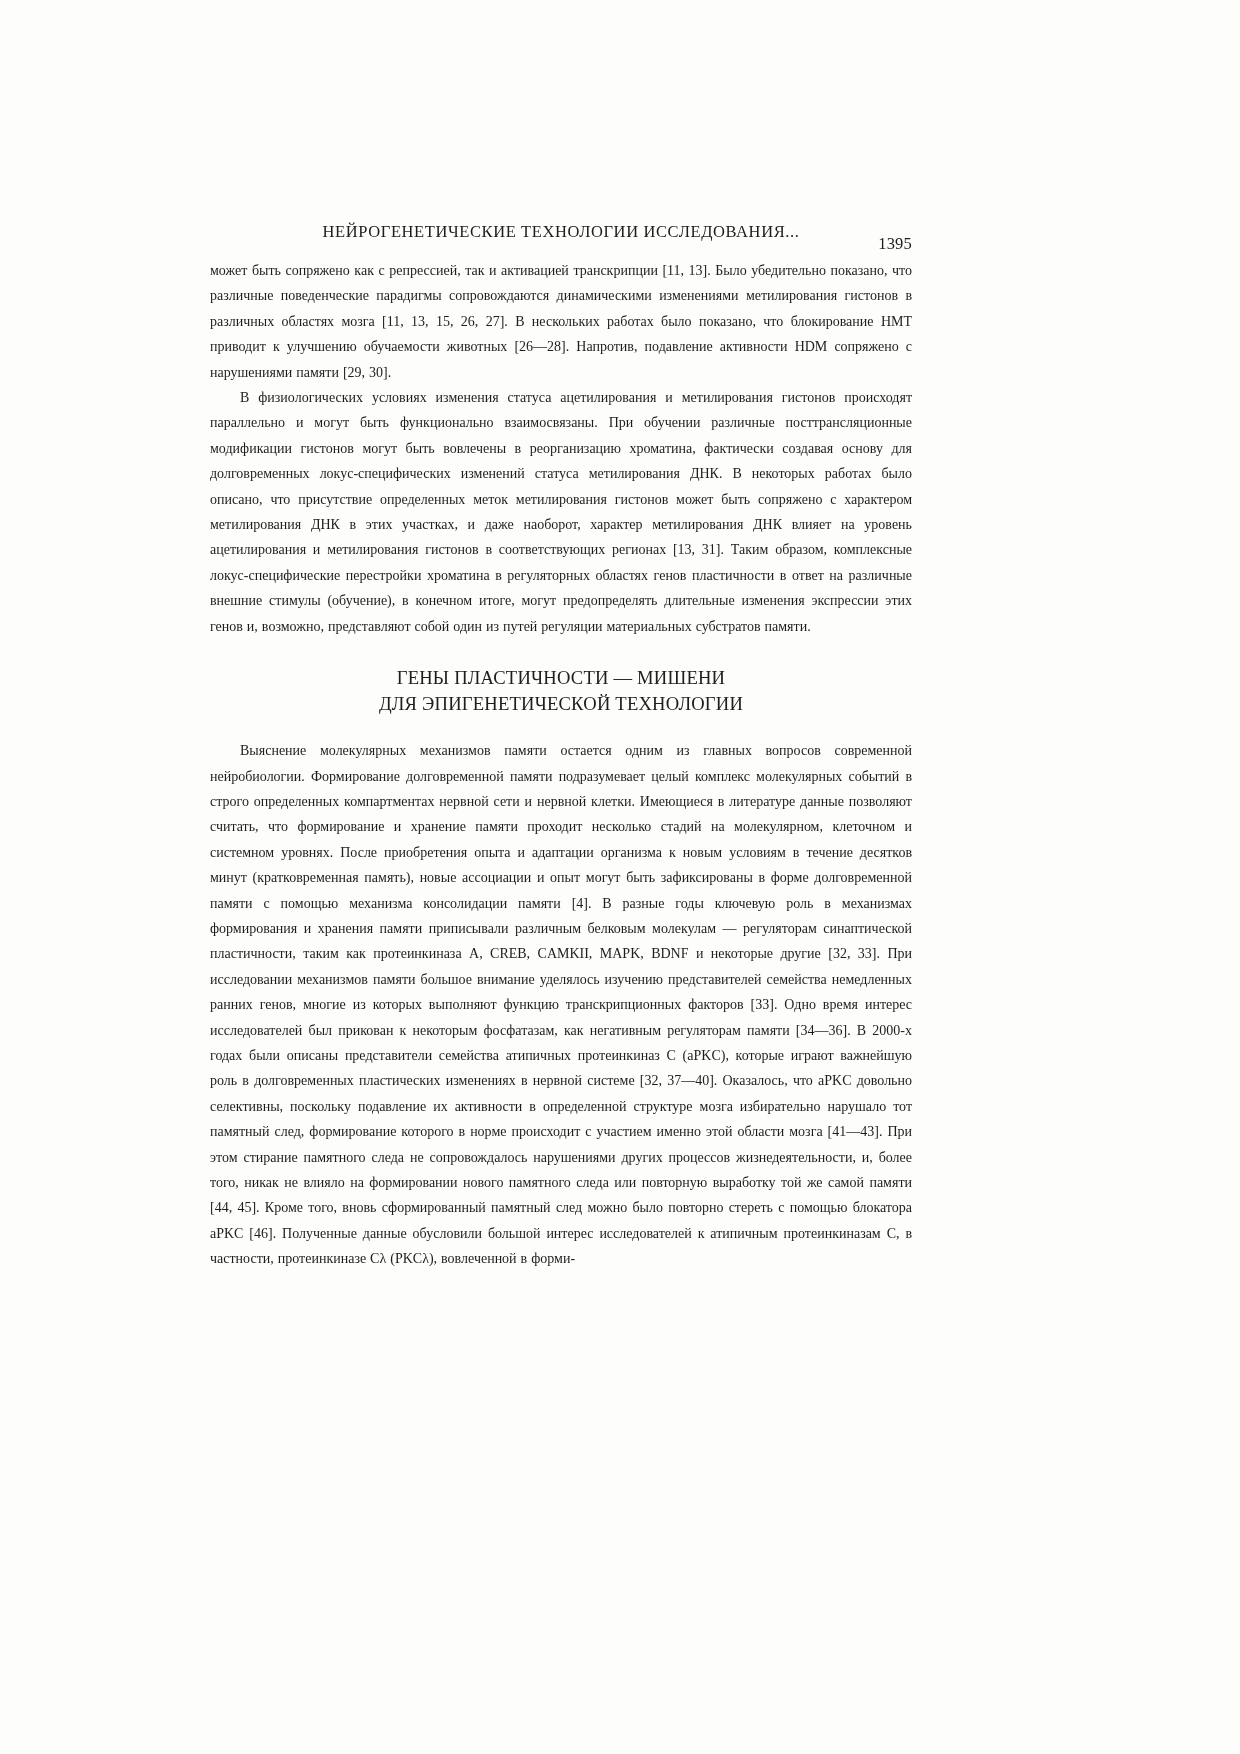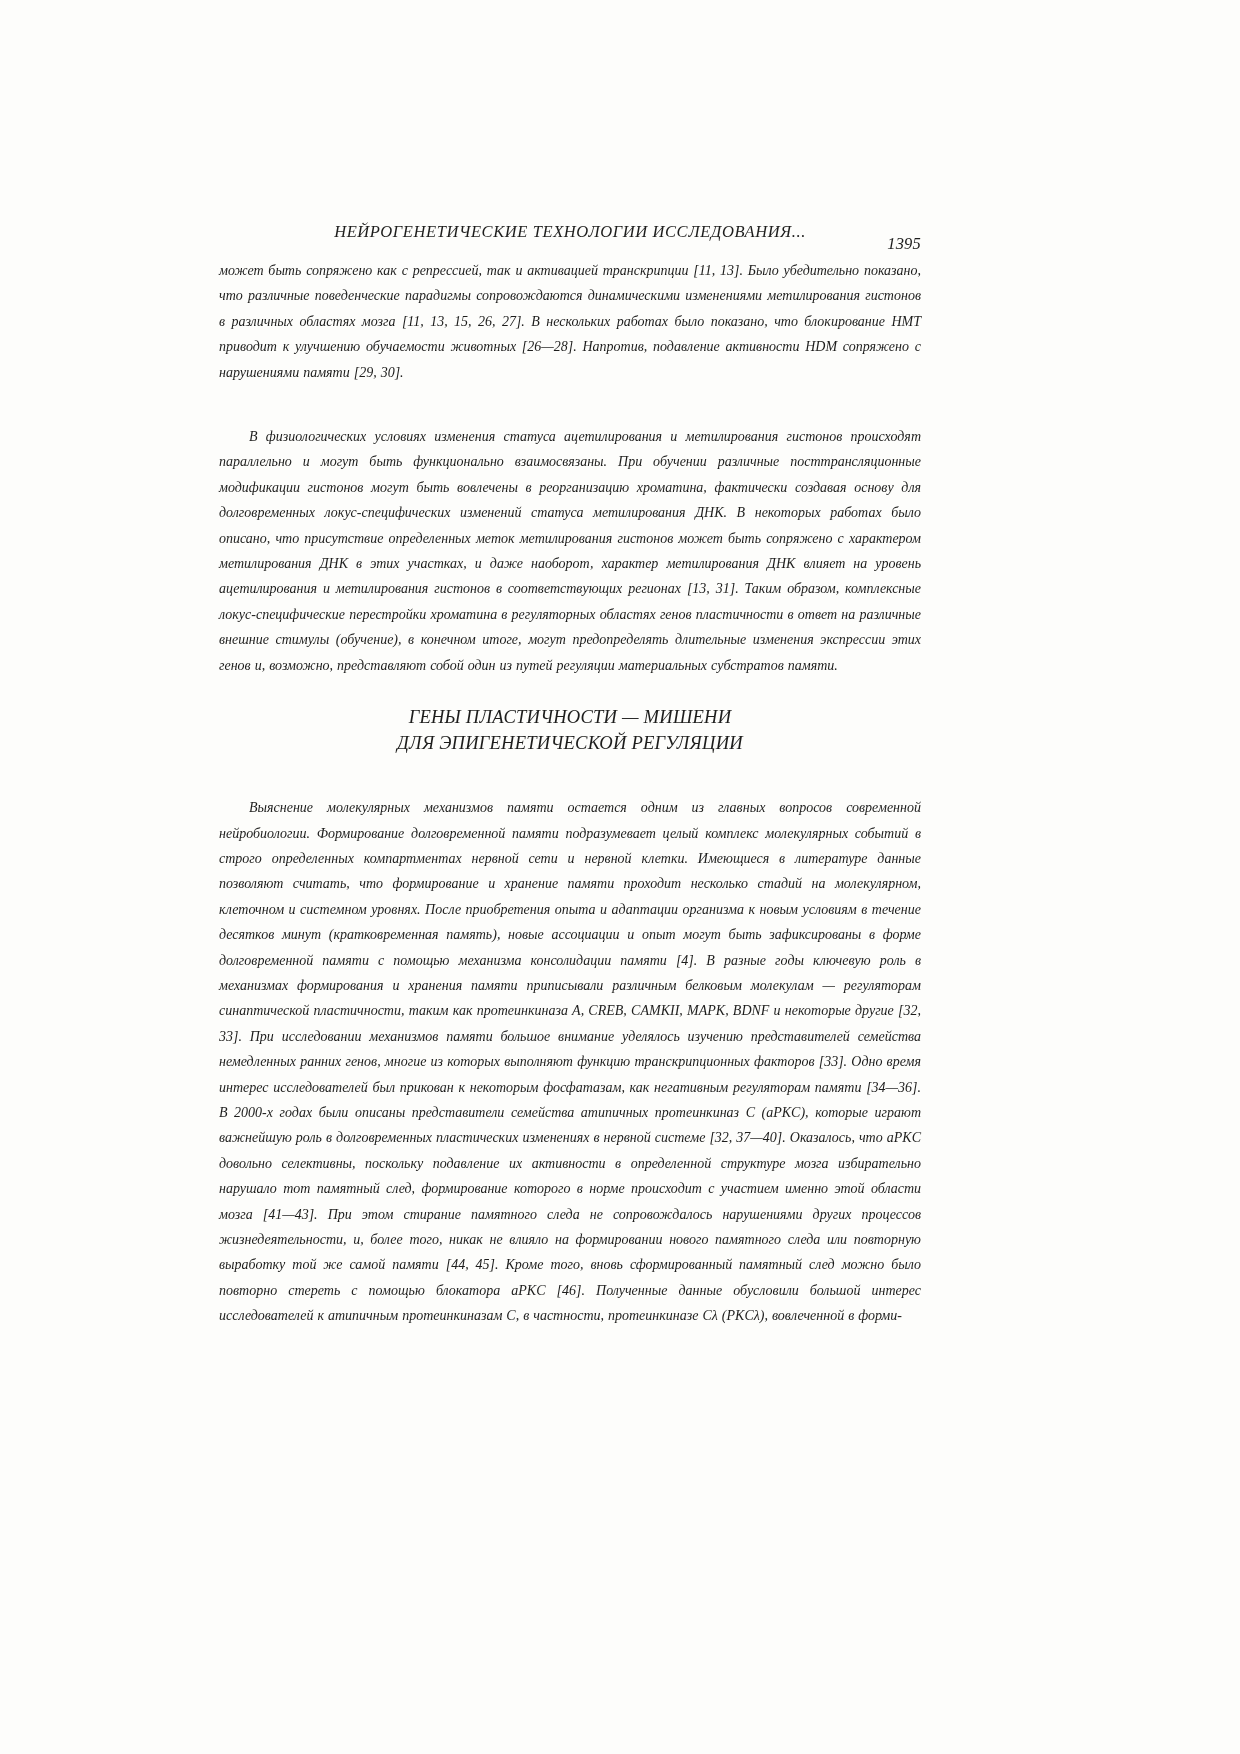--- a/index.html
+++ b/index.html
@@ -12,24 +12,23 @@
     width: 1240px;
     height: 1754px;
     margin: 0 auto;
     background: #fdfdfb;
     color: #1d1d1c;
     font-family: "Liberation Serif", "DejaVu Serif", serif;
     overflow: hidden;
   }
   .content-column {
     position: absolute;
-    left: 219px;
+    left: 210px;
     top: 222px;
     width: 702px;
-    font-style: italic;
   }
   .running-head {
     position: relative;
     width: 100%;
     font-size: 16.5px;
     letter-spacing: 0.6px;
     margin-bottom: 16px;
     white-space: nowrap;
   }
   .running-title {
@@ -45,21 +44,20 @@
   }
   .body-text p {
     margin: 0;
     font-size: 14px;
     line-height: 25.4px;
     text-align: justify;
     word-spacing: 0.5px;
   }
   .body-text p.indent {
     text-indent: 30px;
-    margin-top: 39px;
   }
   .section-heading {
     margin: 26px 0 21px 0;
     text-align: center;
     font-size: 18.6px;
     line-height: 26px;
     font-weight: normal;
     letter-spacing: 0.2px;
   }
   .section-heading span {
@@ -79,20 +77,20 @@
     </header>
 
     <div class="body-text">
 
       <p>может быть сопряжено как с репрессией, так и активацией транскрипции [11, 13]. Было убедительно показано, что различные поведенческие парадигмы сопровождаются динамическими изменениями метилирования гистонов в различных областях мозга [11, 13, 15, 26, 27]. В нескольких работах было показано, что блокирование HMT приводит к улучшению обучаемости животных [26—28]. Напротив, подавление активности HDM сопряжено с нарушениями памяти [29, 30].</p>
 
       <p class="indent">В физиологических условиях изменения статуса ацетилирования и метилирования гистонов происходят параллельно и могут быть функционально взаимосвязаны. При обучении различные посттрансляционные модификации гистонов могут быть вовлечены в реорганизацию хроматина, фактически создавая основу для долговременных локус-специфических изменений статуса метилирования ДНК. В некоторых работах было описано, что присутствие определенных меток метилирования гистонов может быть сопряжено с характером метилирования ДНК в этих участках, и даже наоборот, характер метилирования ДНК влияет на уровень ацетилирования и метилирования гистонов в соответствующих регионах [13, 31]. Таким образом, комплексные локус-специфические перестройки хроматина в регуляторных областях генов пластичности в ответ на различные внешние стимулы (обучение), в конечном итоге, могут предопределять длительные изменения экспрессии этих генов и, возможно, представляют собой один из путей регуляции материальных субстратов памяти.</p>
 
       <h2 class="section-heading">
         <span>ГЕНЫ ПЛАСТИЧНОСТИ — МИШЕНИ</span>
-        <span>ДЛЯ ЭПИГЕНЕТИЧЕСКОЙ РЕГУЛЯЦИИ</span>
+        <span>ДЛЯ ЭПИГЕНЕТИЧЕСКОЙ ТЕХНОЛОГИИ</span>
       </h2>
 
       <p class="indent">Выяснение молекулярных механизмов памяти остается одним из главных вопросов современной нейробиологии. Формирование долговременной памяти подразумевает целый комплекс молекулярных событий в строго определенных компартментах нервной сети и нервной клетки. Имеющиеся в литературе данные позволяют считать, что формирование и хранение памяти проходит несколько стадий на молекулярном, клеточном и системном уровнях. После приобретения опыта и адаптации организма к новым условиям в течение десятков минут (кратковременная память), новые ассоциации и опыт могут быть зафиксированы в форме долговременной памяти с помощью механизма консолидации памяти [4]. В разные годы ключевую роль в механизмах формирования и хранения памяти приписывали различным белковым молекулам — регуляторам синаптической пластичности, таким как протеинкиназа A, CREB, CAMKII, MAPK, BDNF и некоторые другие [32, 33]. При исследовании механизмов памяти большое внимание уделялось изучению представителей семейства немедленных ранних генов, многие из которых выполняют функцию транскрипционных факторов [33]. Одно время интерес исследователей был прикован к некоторым фосфатазам, как негативным регуляторам памяти [34—36]. В 2000-х годах были описаны представители семейства атипичных протеинкиназ C (aPKC), которые играют важнейшую роль в долговременных пластических изменениях в нервной системе [32, 37—40]. Оказалось, что aPKC довольно селективны, поскольку подавление их активности в определенной структуре мозга избирательно нарушало тот памятный след, формирование которого в норме происходит с участием именно этой области мозга [41—43]. При этом стирание памятного следа не сопровождалось нарушениями других процессов жизнедеятельности, и, более того, никак не влияло на формировании нового памятного следа или повторную выработку той же самой памяти [44, 45]. Кроме того, вновь сформированный памятный след можно было повторно стереть с помощью блокатора aPKC [46]. Полученные данные обусловили большой интерес исследователей к атипичным протеинкиназам C, в частности, протеинкиназе Cλ (PKCλ), вовлеченной в форми-</p>
 
     </div>
   </div>
 </div>
 
 </body></html>

